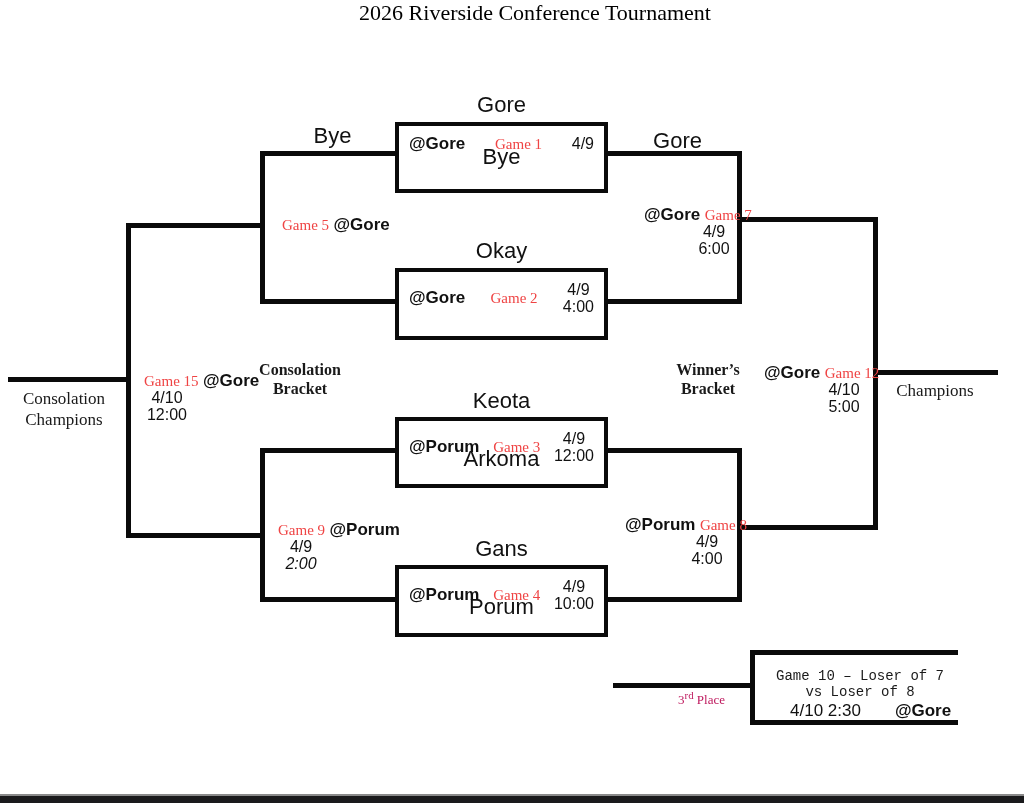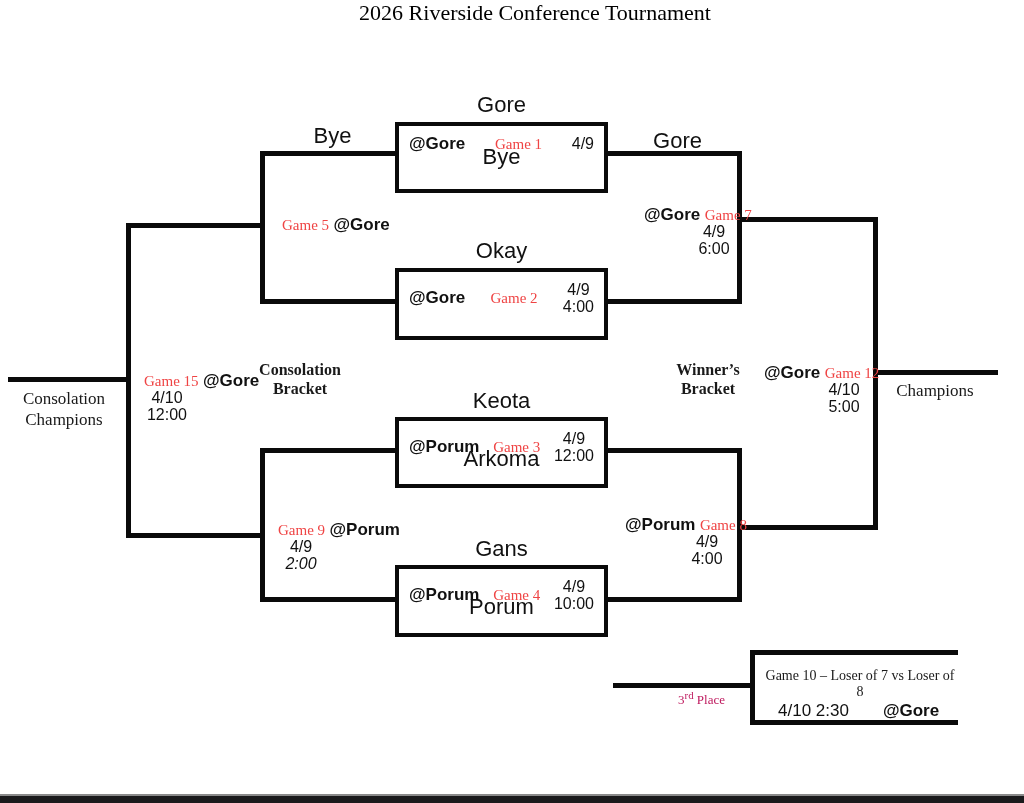--- a/index.html
+++ b/index.html
@@ -42,22 +42,22 @@
   .plainserif{
     position:absolute;text-align:center;font-family:"Liberation Serif",serif;
     font-size:17px;line-height:21px;color:#1a1a1a;
   }
   .title{
     position:absolute;left:46px;top:0px;width:978px;text-align:center;
     font-family:"Liberation Serif",serif;font-size:22px;color:#000000;
   }
   .sidelabel{position:absolute;text-align:center;font-size:22px;
     font-family:"Liberation Sans",sans-serif;}
-  .g10title{font-family:Liberation Serif, serif;font-size:14px;color:#1a1a1a;padding-left:8px;}
-  .g10line2{font-size:17px;display:flex;gap:34px;padding-left:22px;margin-top:1px;}
+  .g10title{font-family:Liberation Mono, monospace;font-size:14px;color:#1a1a1a;padding-left:8px;}
+  .g10line2{font-size:17px;display:flex;gap:34px;padding-left:34px;margin-top:1px;}
   .thirdlabel{
     position:absolute;font-family:"Liberation Serif",serif;font-size:13px;
     text-align:right;color:#be185d;
   }
   .bottombar{
     position:absolute;left:0;top:794px;width:1024px;height:9px;
     background:#1a1a1c;border-top:2px solid #8a8a8a;box-sizing:content-box;
   }
 </style>
 </head>

